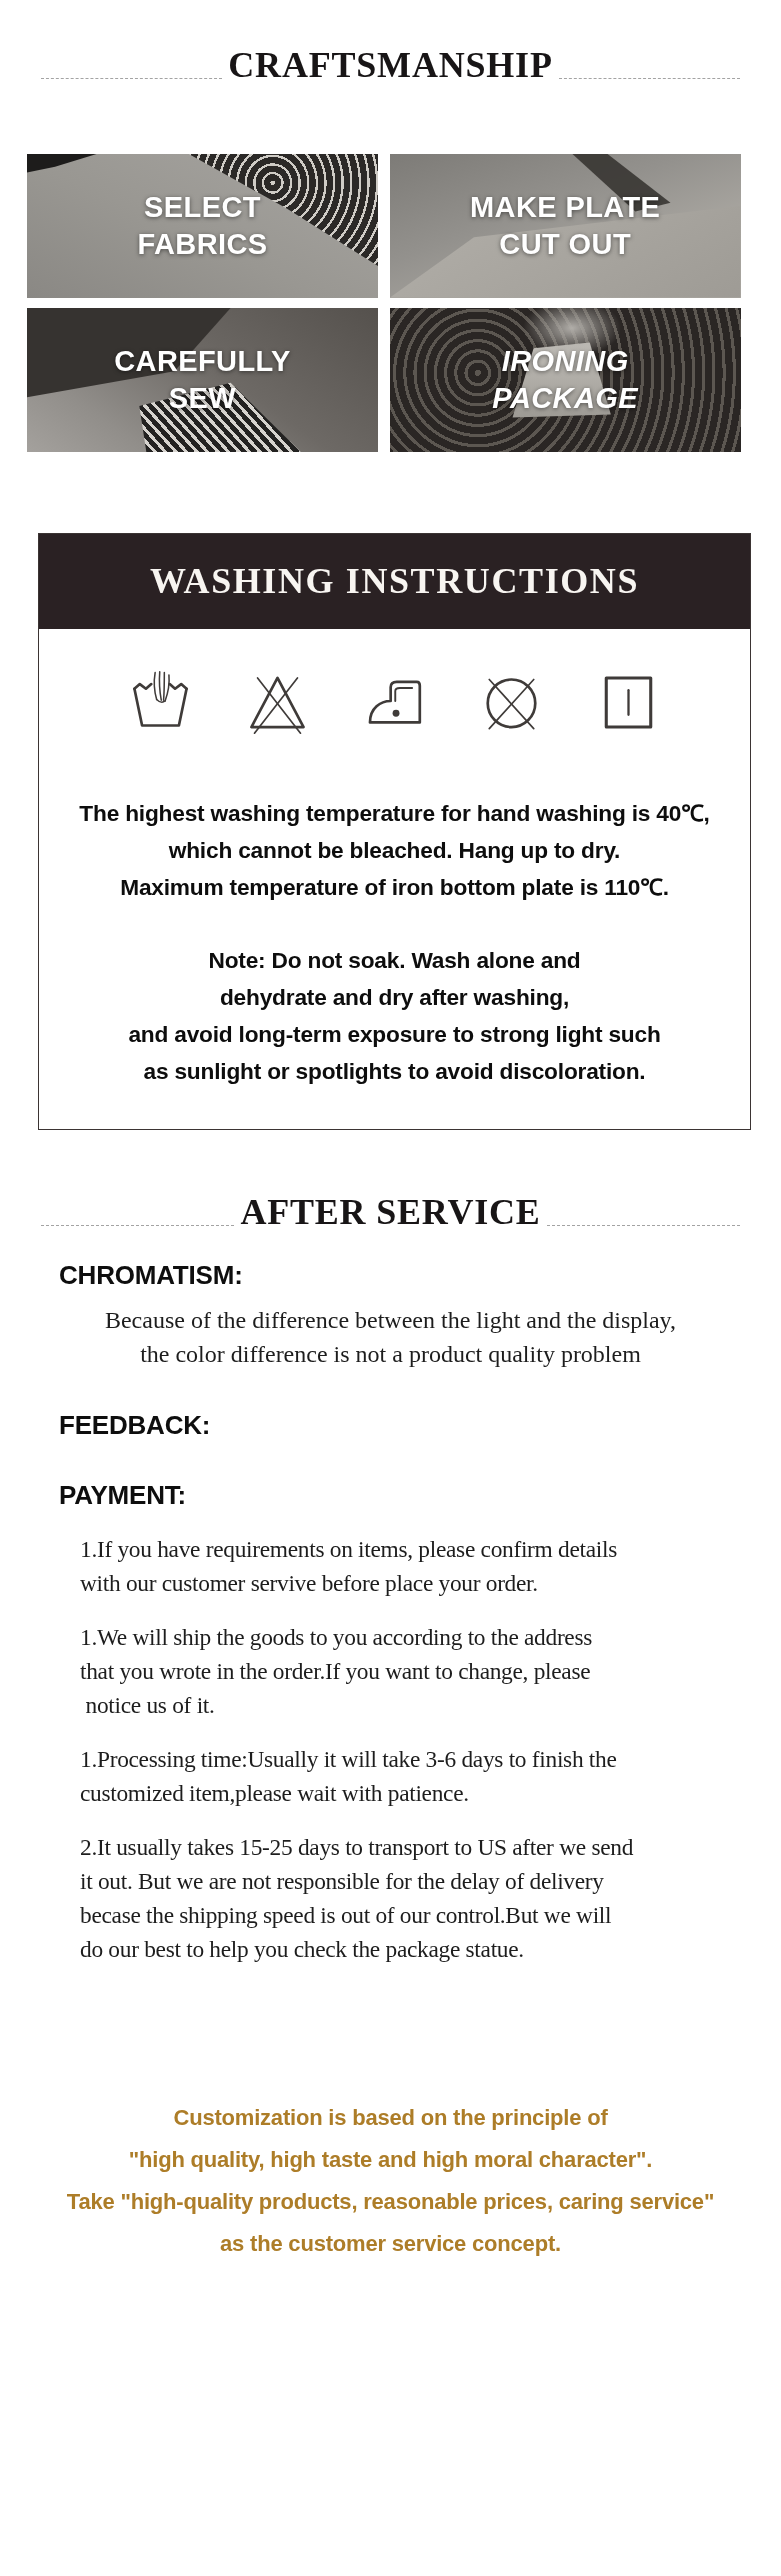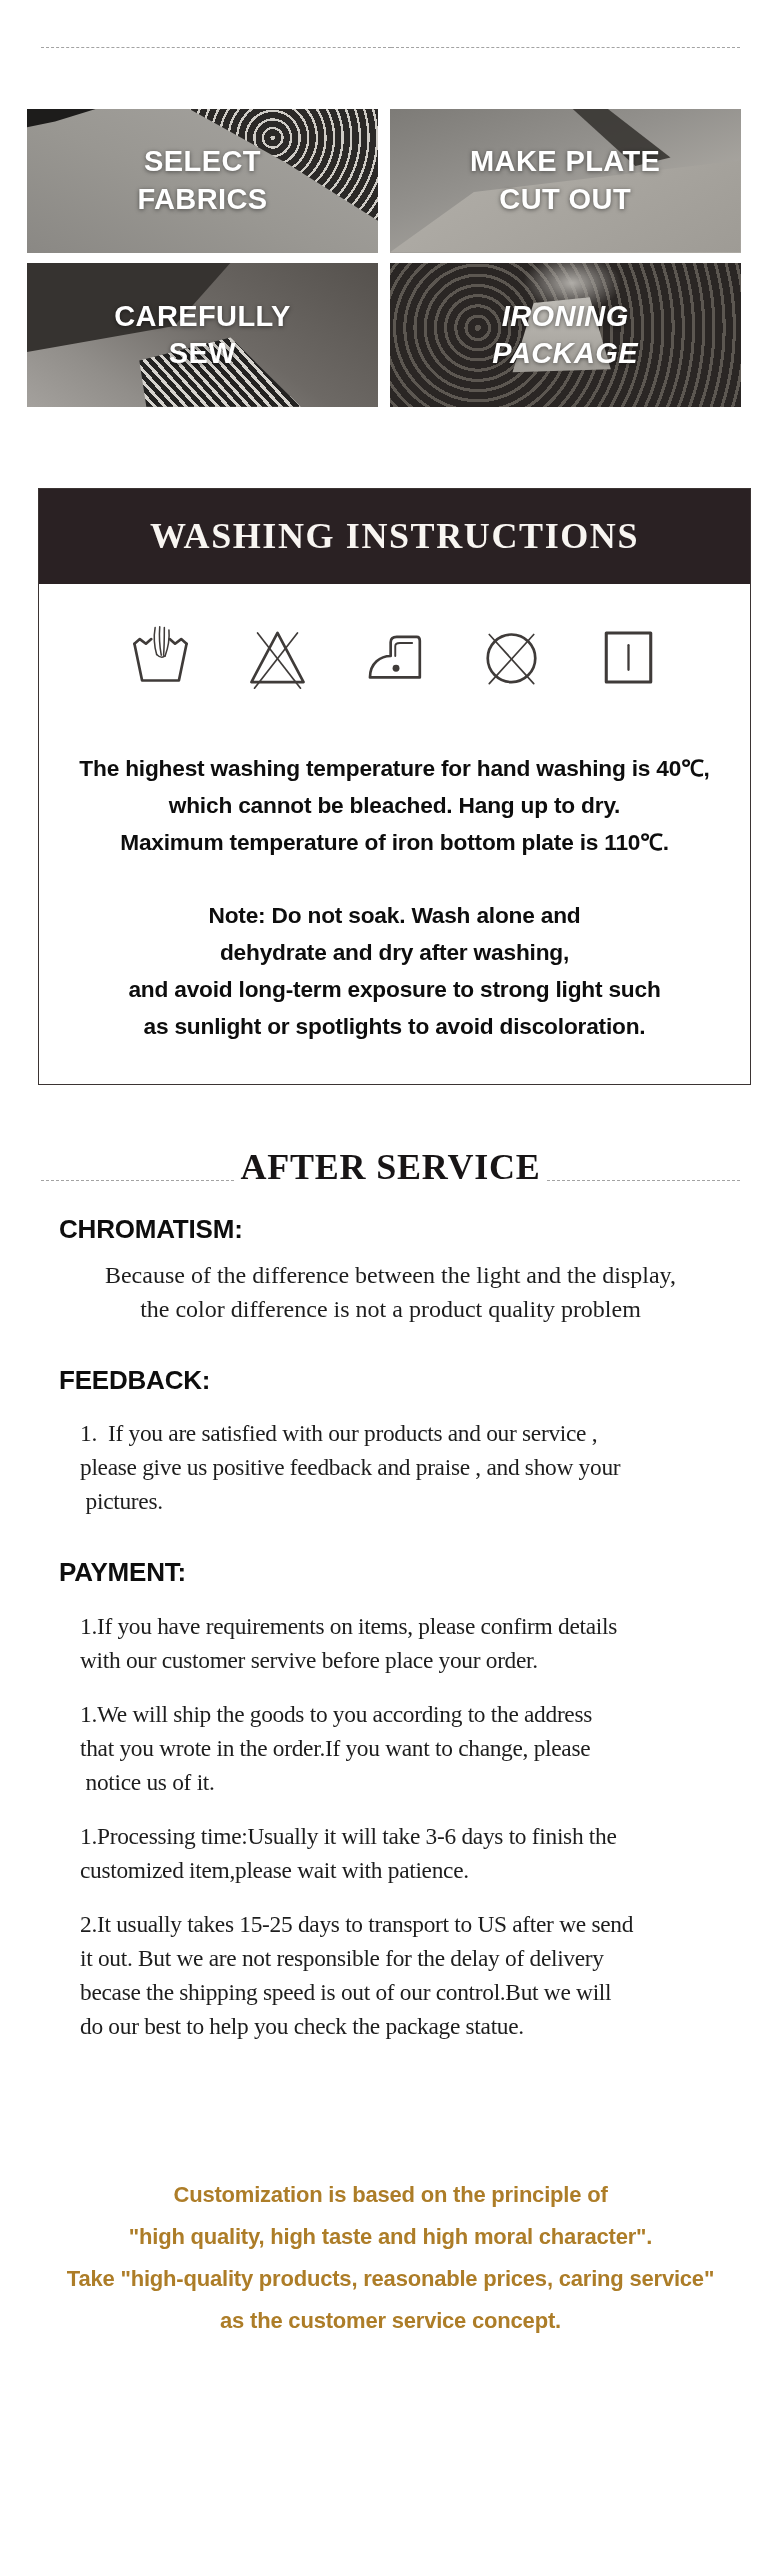--- a/index.html
+++ b/index.html
@@ -6,21 +6,21 @@
   body{width:781px;min-height:2576px;font-family:"Liberation Sans",sans-serif;color:#151515;}
 
   
   .sec-title{display:flex;align-items:flex-end;padding:0 41px;}
   .sec-title .dash{flex:1;border-top:1.6px dashed #a3a3a3;margin-bottom:5.5px;}
   .sec-title .t{margin:0 6.3px;font-family:"Liberation Serif",serif;font-weight:bold;
     font-size:36px;line-height:1.05;letter-spacing:0.8px;color:#181516;white-space:nowrap;}
   #title-craft{padding-top:47px;}
 
   
-  .grid{margin:55px 0 0 27px;width:713px;display:grid;grid-template-columns:351px 351px;gap:10.2px 11.7px;}
+  .grid{margin:69px 0 0 27px;width:713px;display:grid;grid-template-columns:351px 351px;gap:10.2px 11.7px;}
   .photo{position:relative;height:144px;overflow:hidden;background:#8e8c88;}
   .photo::before,.photo::after{content:"";position:absolute;inset:0;}
   .ov{position:absolute;inset:0;z-index:4;display:flex;align-items:center;justify-content:center;}
   .ov span{color:#fff;font-weight:bold;font-size:29px;line-height:1.28;text-align:center;
     white-space:pre-line;letter-spacing:0.4px;text-shadow:0 0.8px 4.7px rgba(0,0,0,.5);}
 
   .p1{background:linear-gradient(205deg,#a7a5a1 0%,#999792 55%,#8a8884 100%);}
   .p1::before{background:repeating-radial-gradient(circle at 70% 20%,#cfccc6 0 2.3px,#2b2927 2.3px 8.6px);
     clip-path:polygon(46% 0,100% 0,100% 78%,74% 38%);}
   .p1::after{background:#1d1c1b;clip-path:polygon(0 0,20% 0,8% 9%,0 13%);}
@@ -62,20 +62,21 @@
   .brand{margin-top:131px;padding-bottom:117px;text-align:center;font-weight:bold;
     font-size:22px;line-height:42px;color:#ad7d28;white-space:pre-line;letter-spacing:-0.2px;}
 
   .care{stroke:#3f3b39;fill:none;stroke-linecap:round;stroke-linejoin:round;}
 </style>
 </head>
 <body>
 
 <div class="sec-title" id="title-craft">
   <span class="dash"></span>
+  <span class="t">CRAFTSMANSHIP</span>
   <span class="dash"></span>
 </div>
 
 <div class="grid">
   <div class="photo p1">
     <div class="ov">
       <span>SELECT
 FABRICS</span>
     </div>
   </div>
@@ -154,23 +155,20 @@
   <span class="t">AFTER SERVICE</span>
   <span class="dash"></span>
 </div>
 
 <div>
   <div class="as-h first">CHROMATISM:</div>
   <div class="as-center">Because of the difference between the light and the display,
 the color difference is not a product quality problem</div>
 
   <div class="as-h">FEEDBACK:</div>
-  <div class="as-item">1.  If you are satisfied with our products and our service ,
-please give us positive feedback and praise , and show your
- pictures.</div>
 
   <div class="as-h">PAYMENT:</div>
   <div class="as-item">1.If you have requirements on items, please confirm details
 with our customer servive before place your order.</div>
   <div class="as-item">1.We will ship the goods to you according to the address
 that you wrote in the order.If you want to change, please
  notice us of it.</div>
 
   <div class="as-item">1.Processing time:Usually it will take 3-6 days to finish the
 customized item,please wait with patience.</div>

